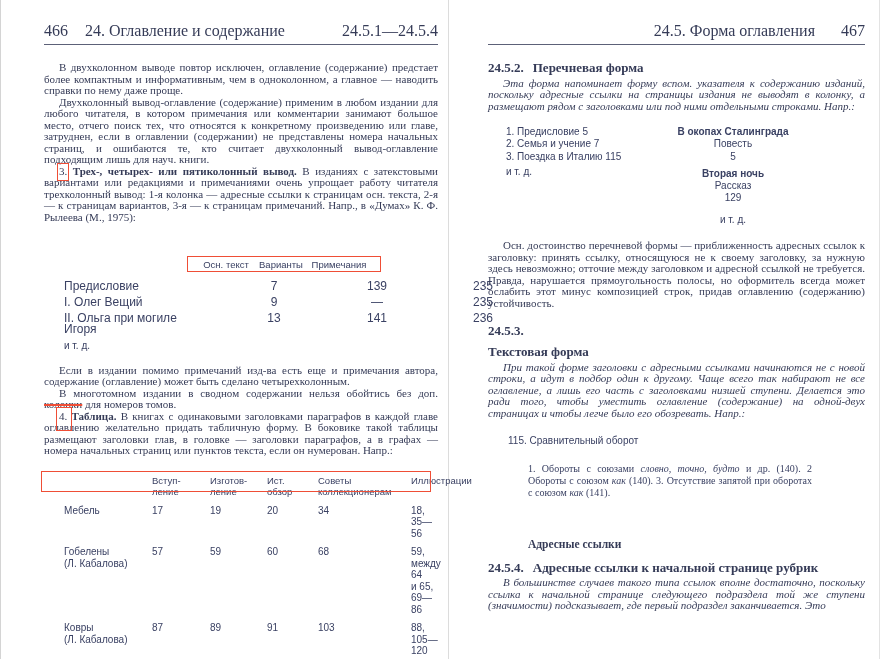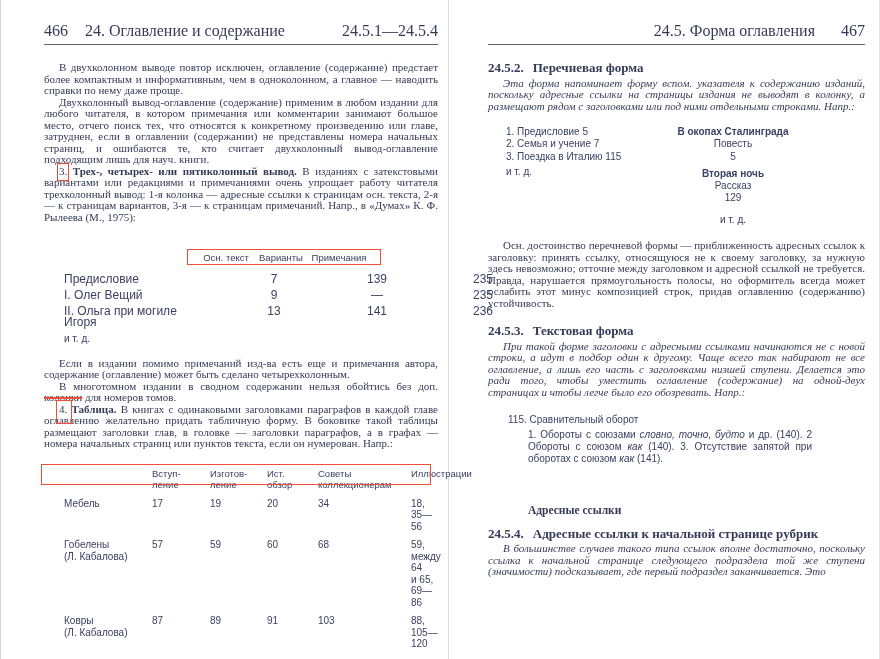--- a/index.html
+++ b/index.html
@@ -33,53 +33,53 @@
   
   .run-b{font-weight:bold;}
   .run-i{font-style:italic;}
   .run-strike{text-decoration:line-through;text-decoration-color:var(--red);text-decoration-thickness:1.5px;}
   .run-redbox{position:relative;}
   .run-redbox::after{content:"";position:absolute;left:-2px;right:-2px;top:-2px;bottom:-4px;border:1.4px solid var(--red);}
   .run-redbox2{position:relative;}
   .run-redbox2::after{content:"";position:absolute;left:-3px;right:-5px;top:-3px;bottom:-9px;border:1.4px solid var(--red);}
 
   
-  .t1{margin-top:28px;font-family:"Liberation Sans",sans-serif;color:var(--sans-text);text-align:left;}
+  .t1{margin-top:35px;font-family:"Liberation Sans",sans-serif;color:var(--sans-text);text-align:left;}
   .t1-headrow{display:flex;margin-bottom:10px;}
   .t1-headspacer{width:152px;}
   .t1-heads{position:relative;display:grid;grid-template-columns:60px 50px 66px;font-size:9.5px;line-height:13px;text-align:center;}
   .t1-heads::after{content:"";position:absolute;top:-2px;bottom:-1px;left:-9px;right:-9px;border:1.5px solid var(--red);pointer-events:none;}
   .t1-row{display:grid;grid-template-columns:132px 60px 50px 66px;padding-left:20px;font-size:12px;line-height:11px;margin-bottom:5px;gap:48px;}
   .t1-row .num{text-align:center;}
   .t1-etc{padding-left:20px;font-size:10px;margin-top:1px;}
 
   
   .t2{margin-top:18px;position:relative;font-family:"Liberation Sans",sans-serif;color:var(--sans-text);font-size:10px;text-align:left;}
   .t2-redbox{position:absolute;left:-3px;right:7px;top:-4px;height:21px;border:1.5px solid var(--red);pointer-events:none;}
   .t2-head,.t2-row{display:grid;grid-template-columns:72px 42px 41px 35px 77px 1fr;padding-left:20px;gap:16px;}
   .t2-head{font-size:9.5px;line-height:11px;margin-bottom:8px;}
   .t2-row{line-height:11.5px;margin-bottom:7px;}
   .pre{white-space:pre-line;}
   .t2-etc{padding-left:20px;margin-top:-1px;}
 
   
   .heading{display:flex;gap:9px;font-weight:bold;font-size:13px;line-height:12px;text-align:left;}
-  .mt12{margin-top:12px;} .mt16{margin-top:16px;} .mt11{margin-top:11px;}
+  .mt12{margin-top:12px;} .mt16{margin-top:16px;flex-direction:column;} .mt11{margin-top:11px;}
   .heading + p{margin-top:3.5px;font-style:italic;}
 
   .ex1{display:flex;font-family:"Liberation Sans",sans-serif;color:var(--sans-text);font-size:10px;margin:14px 0 14px;text-align:left;}
   .ex1-left{margin-left:18px;line-height:12.3px;}
   .ex1-left .etc{margin-top:3px;}
   .ex1-right{width:172px;margin-left:auto;margin-right:46px;text-align:center;line-height:12.3px;}
   .work + .work{margin-top:5px;}
   .work-title{font-weight:bold;text-align:center;}
   .ex1-right .etc{margin-top:9px;}
 
   .ex115{margin:16px 53px 0 20px;font-family:"Liberation Sans",sans-serif;color:var(--sans-text);font-size:10px;line-height:12px;text-align:left;}
-  .ex115-body{margin-left:20px;margin-top:3px;text-align:justify;}
+  .ex115-body{margin-left:20px;margin-top:16px;text-align:justify;font-family:Liberation Serif, serif;}
 
   .mid-heading{font-weight:bold;font-size:11.5px;margin:40px 0 0 40px;text-align:left;}
 </style>
 </head>
 <body>
 
 <div class="viewport">
 
   <div class="page page-left">
     <div class="running-head">

